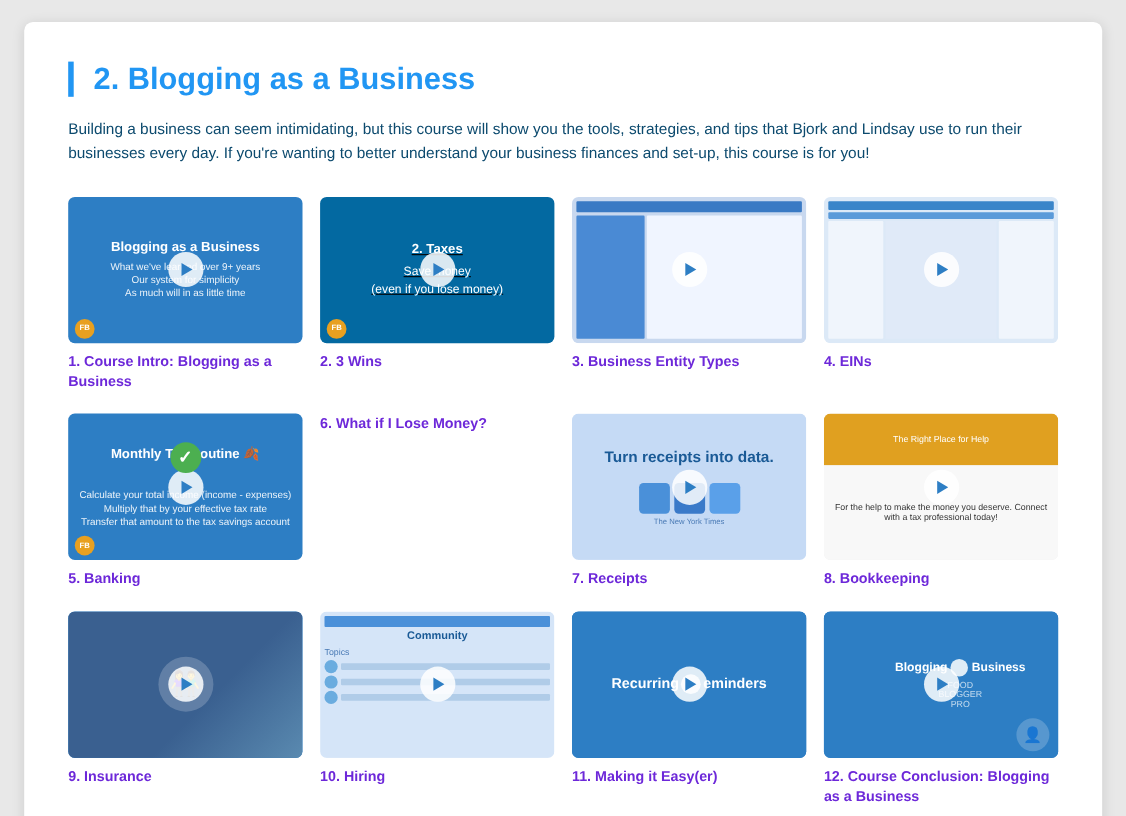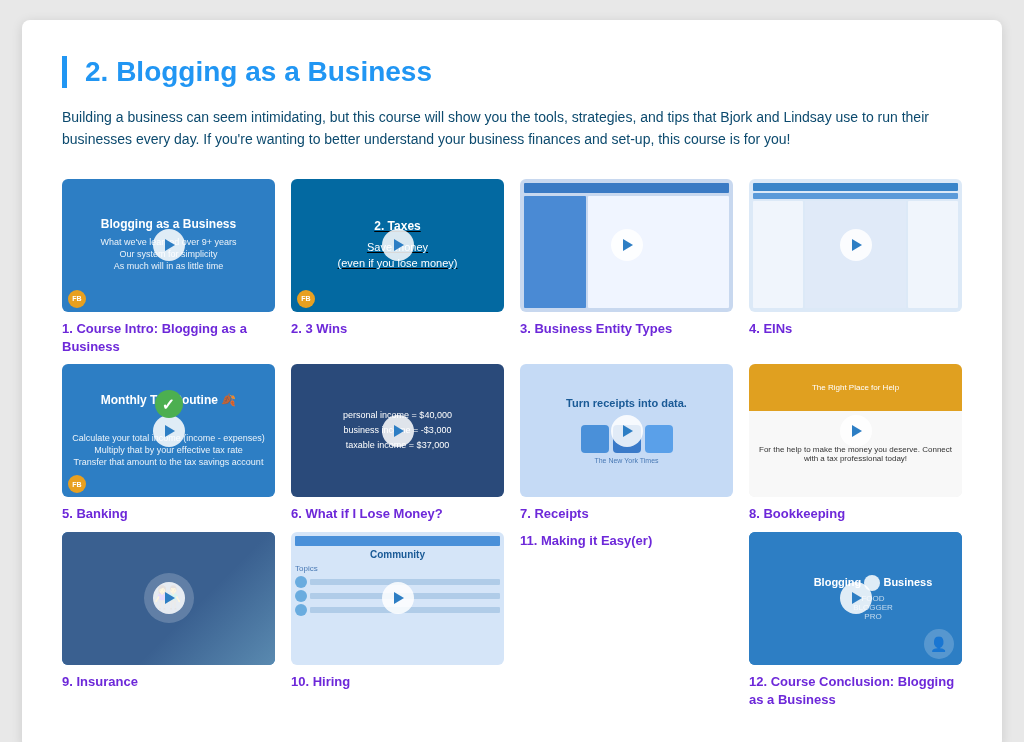--- a/index.html
+++ b/index.html
@@ -33,21 +33,21 @@
     }
     .page-description {
       font-size: 14px;
       color: #0c4a6e;
       line-height: 1.6;
       margin-bottom: 28px;
     }
     .lessons-grid {
       display: grid;
       grid-template-columns: repeat(4, 1fr);
-      gap: 8px 16px;
+      gap: 20px 16px;
     }
     .lesson-item {
       display: flex;
       flex-direction: column;
     }
     .lesson-thumbnail {
       width: 100%;
       aspect-ratio: 16/10;
       border-radius: 6px;
       overflow: hidden;
@@ -287,21 +287,21 @@
       width: 100%;
       height: 100%;
       background: #c5daf5;
       padding: 6px;
       display: flex;
       flex-direction: column;
       align-items: center;
       justify-content: center;
     }
     .receipts-line {
-      font-size: 11px;
+      font-size: 14px;
       color: #1a5a96;
       font-weight: 600;
       text-align: center;
       margin-bottom: 16px;
     }
     .receipts-sub {
       font-size: 7px;
       color: #4a7ab5;
       text-align: center;
     }
@@ -456,26 +456,20 @@
               <li>Multiply that by your effective tax rate</li>
               <li>Transfer that amount to the tax savings account</li>
         </ul>
         <div class="thumb-logo">FB</div>
       </div>
       <div class="play-btn"></div>
     </div>
         <div class="lesson-label">5. Banking</div>
       </div>
       <div class="lesson-item">
-        <div class="lesson-thumbnail thumb-lose">
-      <div class="thumb-inner">
-        <div class="thumb-income-text">personal income = $40,000<br>business income = -$3,000<br>taxable income = $37,000</div>
-      </div>
-      <div class="play-btn"></div>
-    </div>
         <div class="lesson-label">6. What if I Lose Money?</div>
       </div>
       <div class="lesson-item">
         <div class="lesson-thumbnail">
       <div class="receipts-content">
         <div class="receipts-line">Turn receipts into data.</div>
         <div style="display:flex;gap:4px;margin-bottom:4px;">
           <div style="width:28px;height:28px;background:#4a90d9;border-radius:4px;"></div>
           <div style="width:28px;height:28px;background:#3a7ac9;border-radius:4px;"></div>
           <div style="width:28px;height:28px;background:#5aa0e9;border-radius:4px;"></div>
@@ -526,20 +520,26 @@
         <div class="hiring-row">
           <div class="hiring-avatar"></div>
           <div class="hiring-line"></div>
         </div>
       </div>
       <div class="play-btn"></div>
     </div>
         <div class="lesson-label">10. Hiring</div>
       </div>
       <div class="lesson-item">
+        <div class="lesson-thumbnail">
+      <div class="easy-content">
+        <div class="easy-text">Recurring<span style="display:inline-block;width:18px;height:18px;background:rgba(255,255,255,0.85);border-radius:50%;vertical-align:middle;margin:0 2px;"></span>eminders</div>
+      </div>
+      <div class="play-btn"></div>
+    </div>
         <div class="lesson-label">11. Making it Easy(er)</div>
       </div>
       <div class="lesson-item">
         <div class="lesson-thumbnail">
       <div class="conclusion-content">
         <div class="conclusion-title">Blogging <span style="display:inline-block;width:16px;height:16px;background:rgba(255,255,255,0.85);border-radius:50%;vertical-align:middle;"></span> Business</div>
         <div style="font-size:8px;color:rgba(255,255,255,0.7);margin-top:3px;text-align:center;">FOOD<br>BLOGGER<br>PRO</div>
         <div class="conclusion-person">👤</div>
       </div>
       <div class="play-btn"></div>

